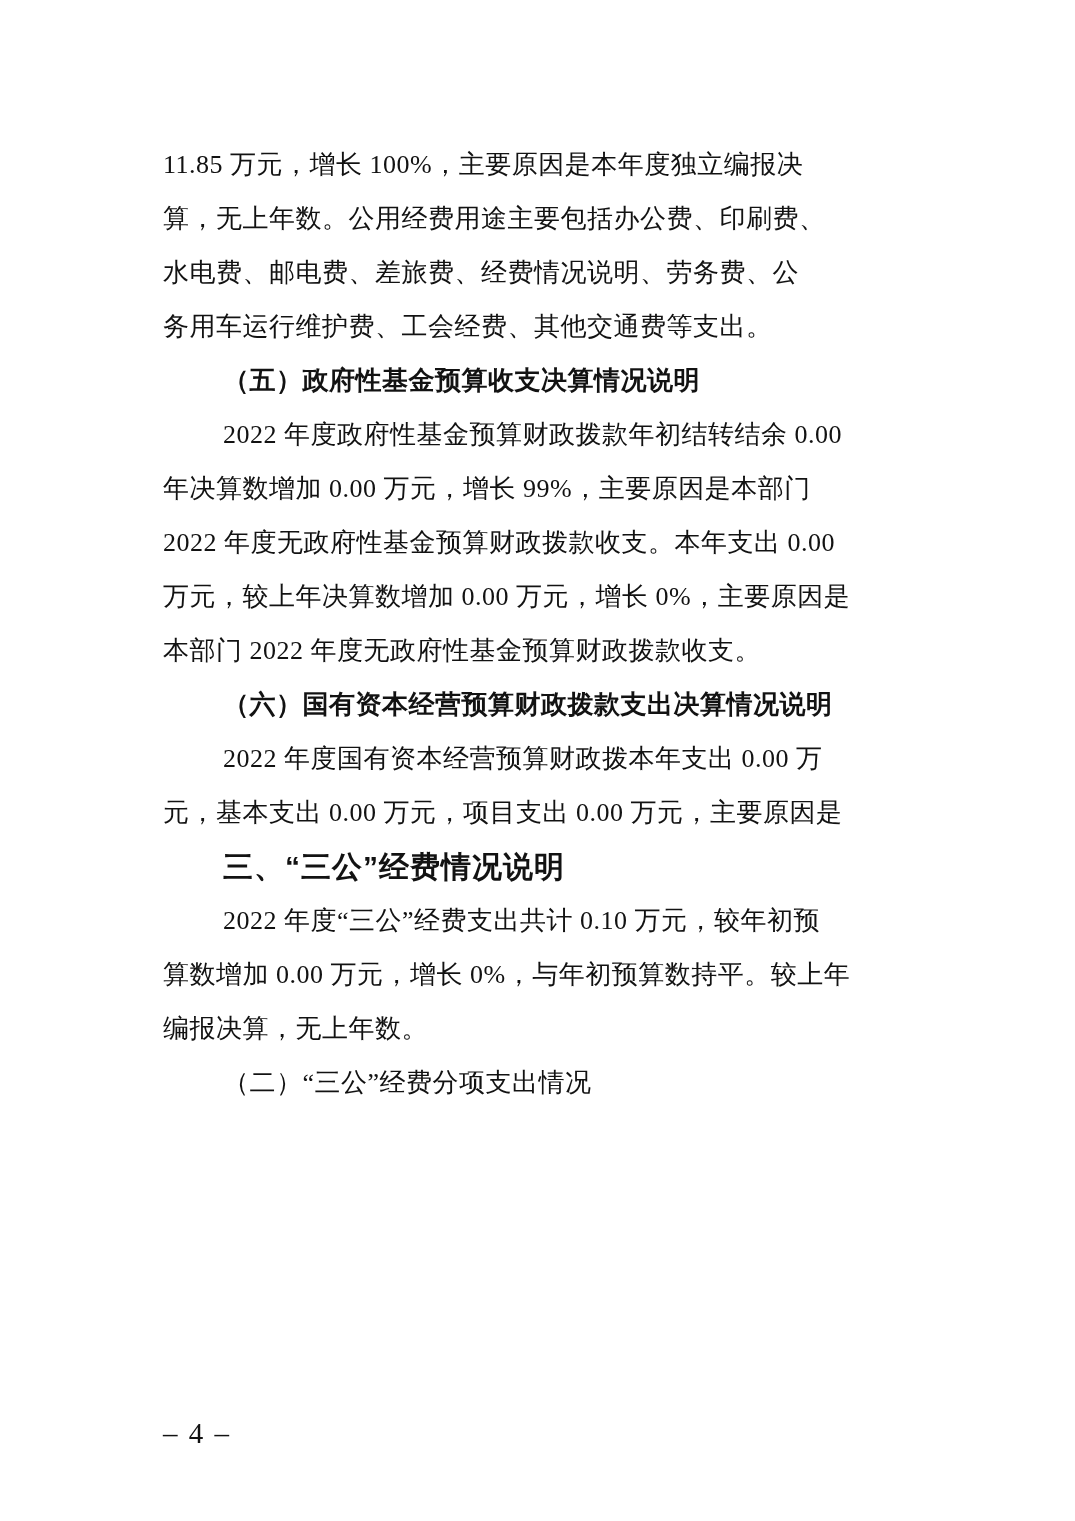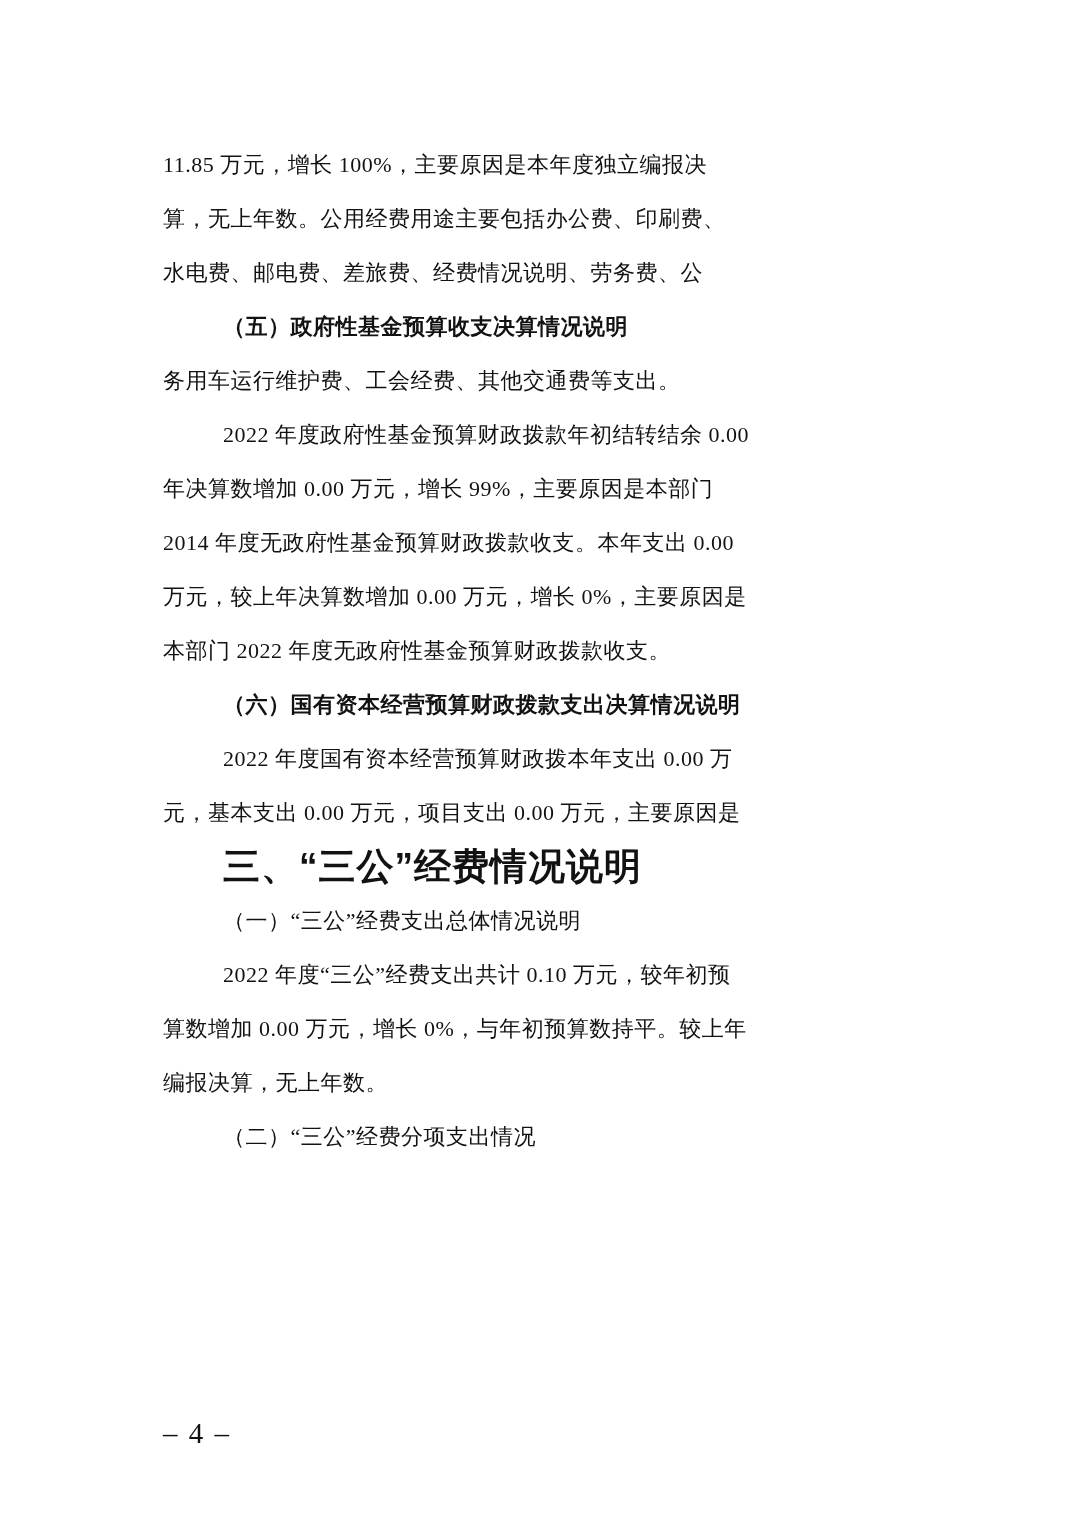--- a/index.html
+++ b/index.html
@@ -19,35 +19,35 @@
   .text-block {
     position: absolute;
     left: 163px;
     top: 138px;
     width: 760px;
   }
   .line {
     display: block;
     height: 54px;
     line-height: 54px;
-    font-size: 22px;
+    font-size: 26px;
     white-space: nowrap;
     text-align: left;
     letter-spacing: 0.5px;
   }
   .indent {
     text-indent: 60px;
   }
   .kai-bold {
     font-weight: 700;
   }
   .hei {
     font-family: "Liberation Sans", "DejaVu Sans", sans-serif;
     font-weight: 700;
-    font-size: 37px;
+    font-size: 30px;
     letter-spacing: 1px;
   }
   .page-footer {
     position: absolute;
     left: 163px;
     top: 1415px;
     font-size: 29px;
     line-height: 36px;
     letter-spacing: 2px;
     color: #121212;
@@ -55,38 +55,37 @@
 </style>
 </head>
 <body>
 
 <div class="page">
   <div class="text-block">
 
     <div class="line">11.85 万元，增长 100%，主要原因是本年度独立编报决</div>
     <div class="line">算，无上年数。公用经费用途主要包括办公费、印刷费、</div>
     <div class="line">水电费、邮电费、差旅费、经费情况说明、劳务费、公</div>
+    <div class="line">务用车运行维护费、工会经费、其他交通费等支出。</div>
+
     <div class="line indent kai-bold">（五）政府性基金预算收支决算情况说明</div>
-
-    <div class="line">务用车运行维护费、工会经费、其他交通费等支出。</div>
 
     <div class="line indent">2022 年度政府性基金预算财政拨款年初结转结余 0.00</div>
     <div class="line">年决算数增加 0.00 万元，增长 99%，主要原因是本部门</div>
-    <div class="line">2014 年度无政府性基金预算财政拨款收支。本年支出 0.00</div>
+    <div class="line">2022 年度无政府性基金预算财政拨款收支。本年支出 0.00</div>
     <div class="line">万元，较上年决算数增加 0.00 万元，增长 0%，主要原因是</div>
     <div class="line">本部门 2022 年度无政府性基金预算财政拨款收支。</div>
 
     <div class="line indent kai-bold">（六）国有资本经营预算财政拨款支出决算情况说明</div>
 
     <div class="line indent">2022 年度国有资本经营预算财政拨本年支出 0.00 万</div>
     <div class="line">元，基本支出 0.00 万元，项目支出 0.00 万元，主要原因是</div>
 
     <div class="line indent hei">三、“三公”经费情况说明</div>
 
-    <div class="line indent">（一）“三公”经费支出总体情况说明</div>
 
     <div class="line indent">2022 年度“三公”经费支出共计 0.10 万元，较年初预</div>
     <div class="line">算数增加 0.00 万元，增长 0%，与年初预算数持平。较上年</div>
     <div class="line">编报决算，无上年数。</div>
 
     <div class="line indent">（二）“三公”经费分项支出情况</div>
 
   </div>
 
   <div class="page-footer">– 4 –</div>

